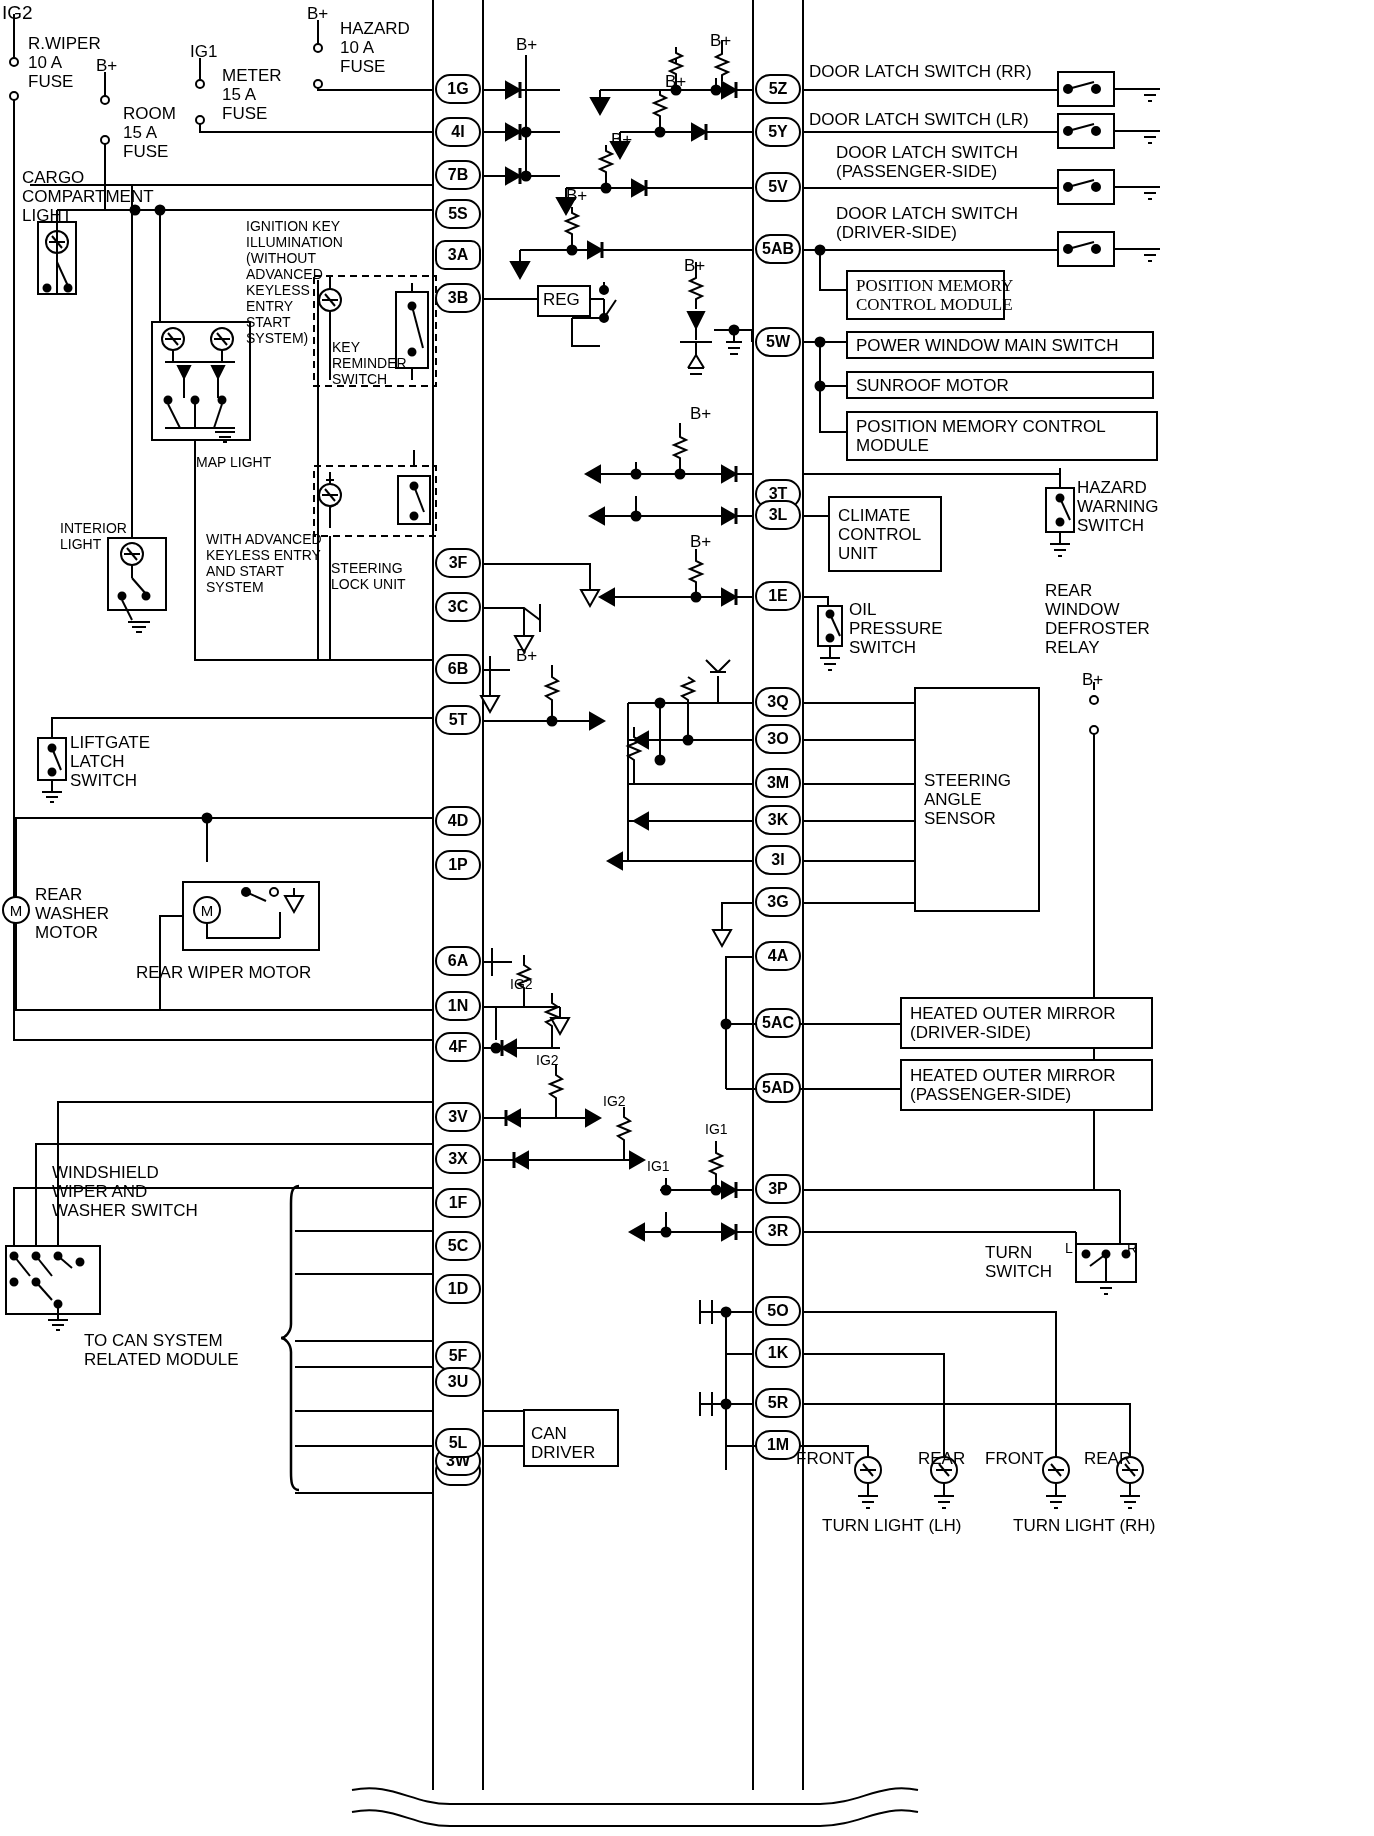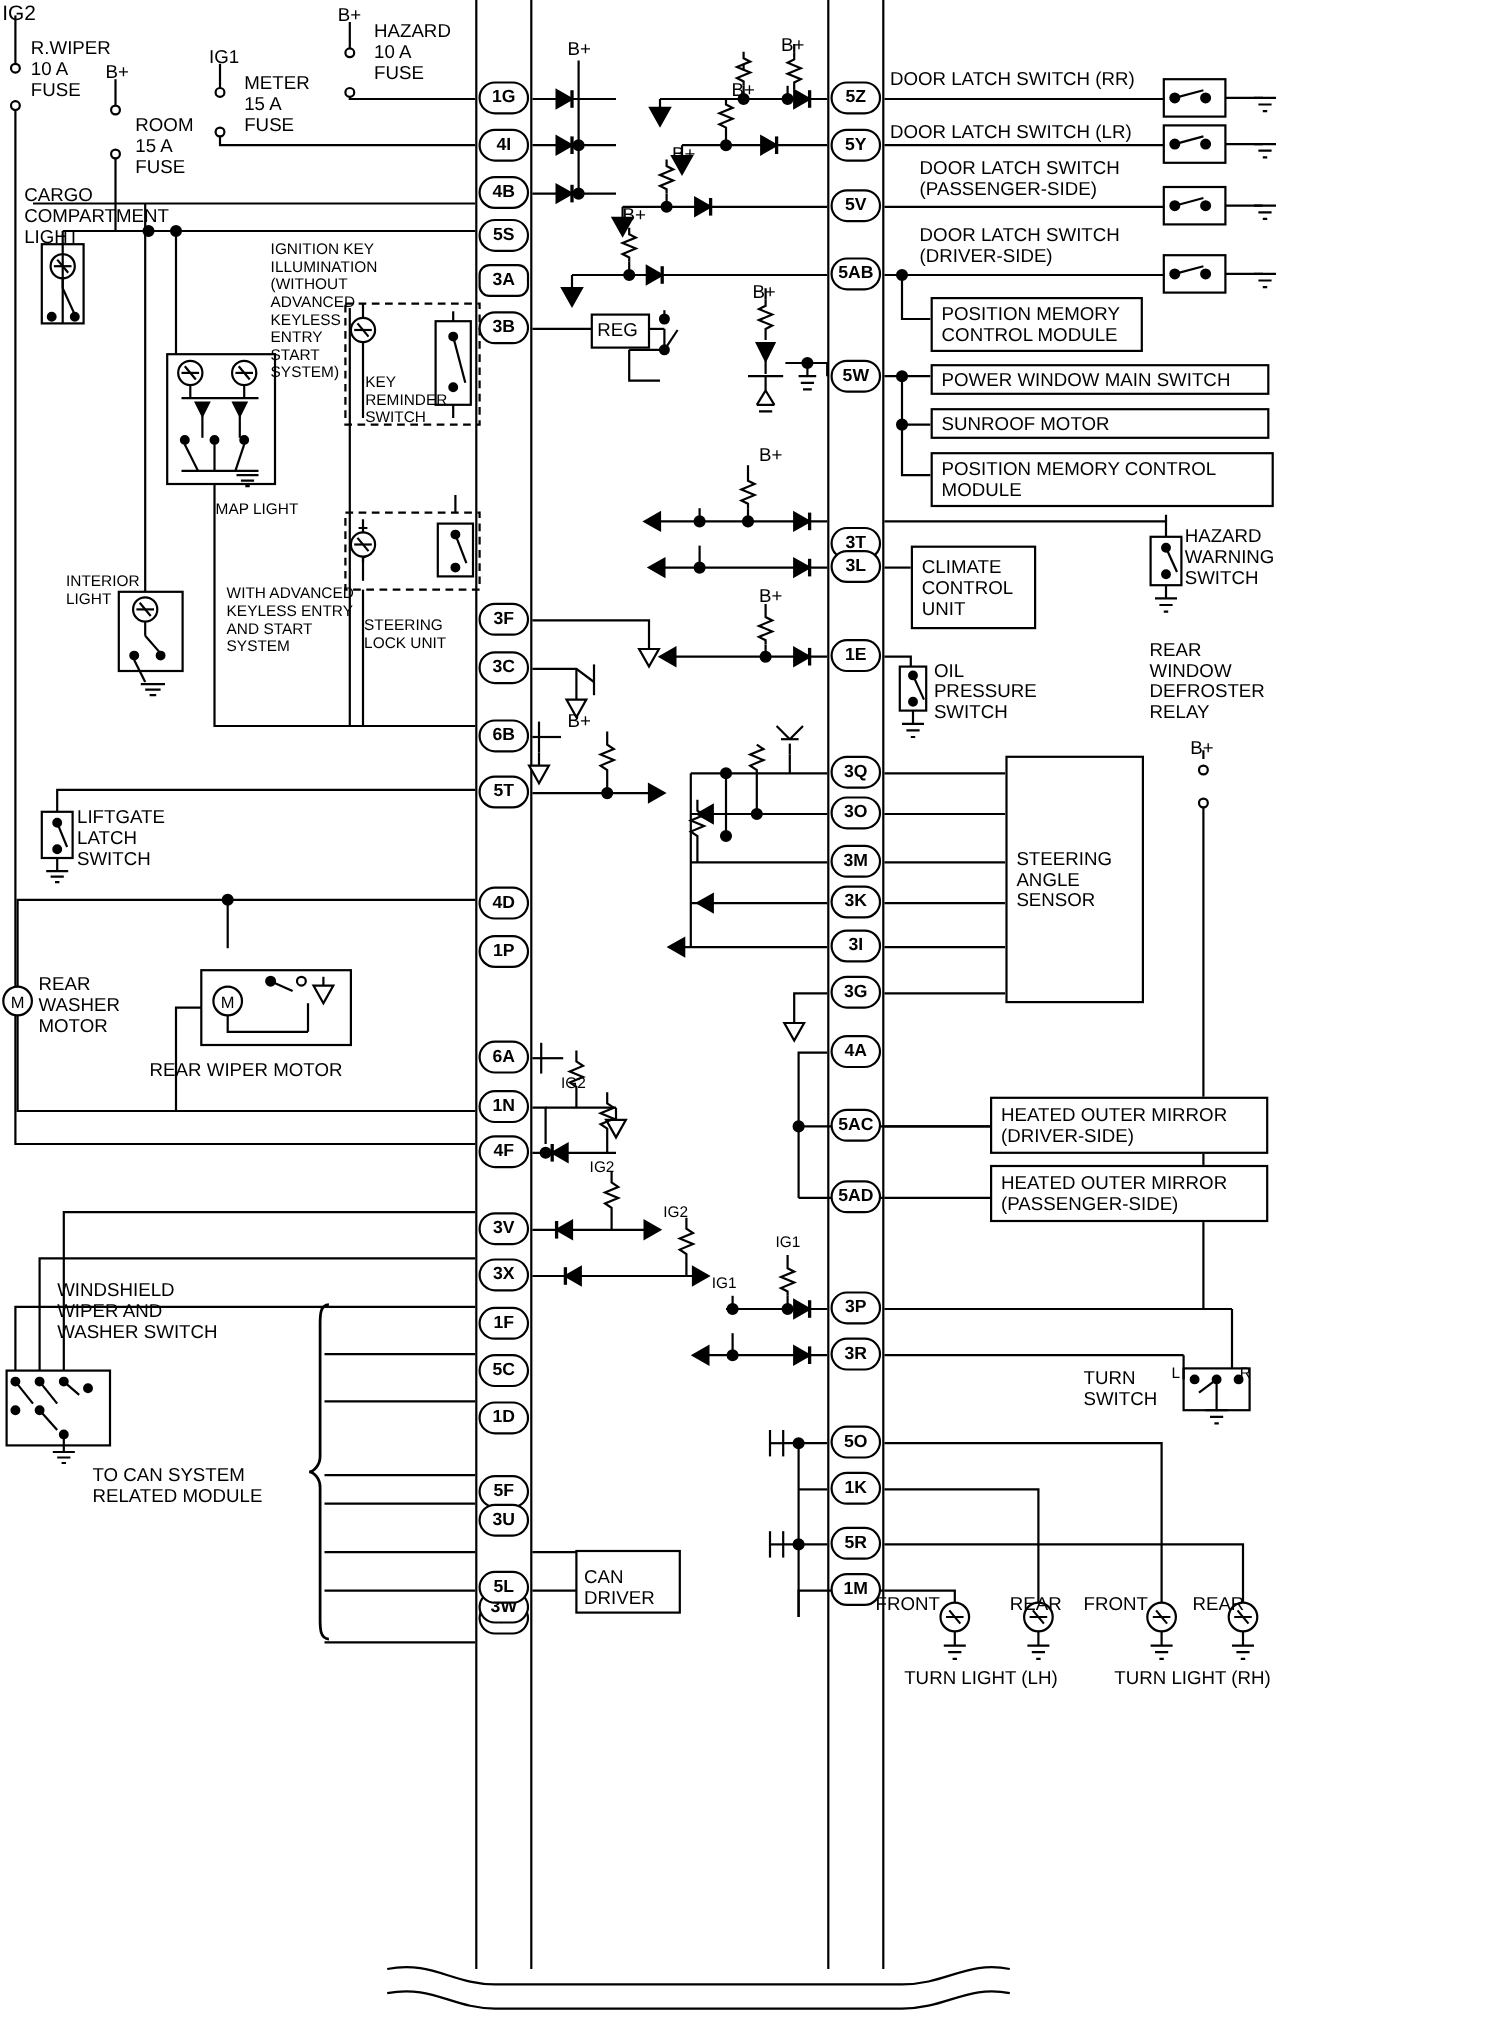--- a/index.html
+++ b/index.html
@@ -491,21 +491,21 @@
       <path d="M1130 1483 L1130 1496"></path>
       <path d="M1120 1496 L1140 1496 M1124 1502 L1136 1502 M1128 1508 L1132 1508"></path>
       <path d="M726 1470 L726 1446 L804 1446"></path>
 
     </g>
   </svg>
 
   <div id="left-connectors">
       <div class="conn" style="left: 435px; top: 74px;">1G</div>
       <div class="conn" style="left: 435px; top: 117px;">4I</div>
-      <div class="conn" style="left: 435px; top: 160px;">4B</div>
+      <div class="conn" style="left: 435px; top: 160px;">7B</div>
       <div class="conn" style="left: 435px; top: 199px;">5S</div>
       <div class="conn" style="left: 435px; top: 240px; border-radius: 10px;">3A</div>
       <div class="conn" style="left: 435px; top: 283px;">3B</div>
       <div class="conn" style="left: 435px; top: 548px;">3F</div>
       <div class="conn" style="left: 435px; top: 592px;">3C</div>
       <div class="conn" style="left: 435px; top: 654px;">6B</div>
       <div class="conn" style="left: 435px; top: 705px;">5T</div>
       <div class="conn" style="left: 435px; top: 806px;">4D</div>
       <div class="conn" style="left: 435px; top: 850px;">1P</div>
       <div class="conn" style="left: 435px; top: 946px;">6A</div>
@@ -626,21 +626,21 @@
       <div class="lbl sm" style="left: 1065px; top: 1240px;">L</div>
       <div class="lbl sm" style="left: 1127px; top: 1240px;">R</div>
       <div class="lbl" style="left: 796px; top: 1449px;">FRONT</div>
       <div class="lbl" style="left: 918px; top: 1449px;">REAR</div>
       <div class="lbl" style="left: 985px; top: 1449px;">FRONT</div>
       <div class="lbl" style="left: 1084px; top: 1449px;">REAR</div>
       <div class="lbl" style="left: 822px; top: 1516px;">TURN LIGHT (LH)</div>
       <div class="lbl" style="left: 1013px; top: 1516px;">TURN LIGHT (RH)</div>
     </div>
   <div id="module-layer">
-      <div class="boxlab" style="left: 846px; top: 270px; width: 193px; height: 50px;">
+      <div class="boxlab" style="left: 846px; top: 270px; width: 159px; height: 50px; font-family: Liberation Serif, serif;">
         <span style="white-space: pre;">POSITION MEMORY
 CONTROL MODULE</span>
       </div>
       <div class="boxlab" style="left: 846px; top: 331px; width: 308px; height: 28px;">
         <span style="white-space: pre;">POWER WINDOW MAIN SWITCH</span>
       </div>
       <div class="boxlab" style="left: 846px; top: 371px; width: 308px; height: 28px;">
         <span style="white-space: pre;">SUNROOF MOTOR</span>
       </div>
       <div class="boxlab" style="left: 846px; top: 411px; width: 312px; height: 50px;">

